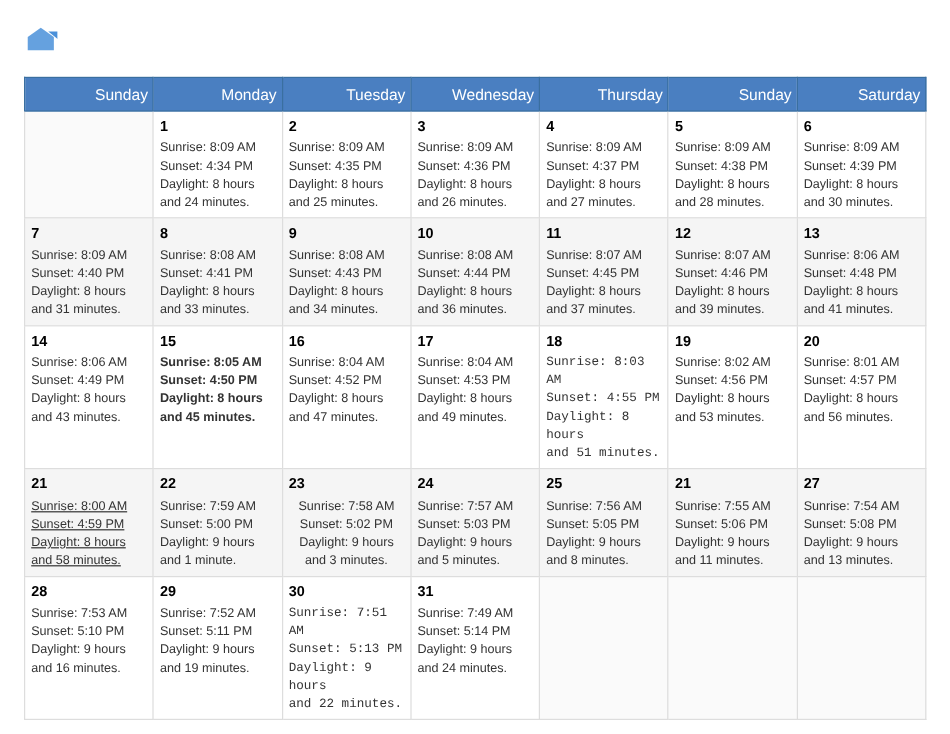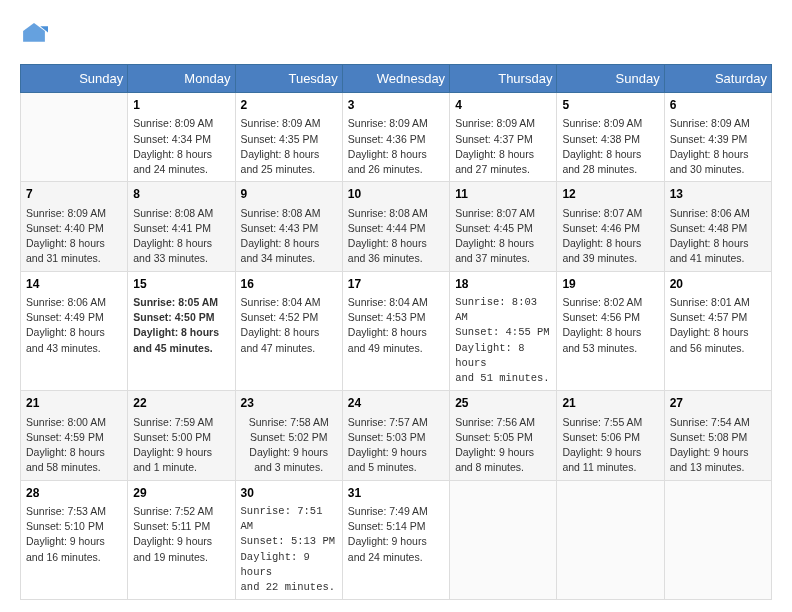--- a/index.html
+++ b/index.html
@@ -268,21 +268,21 @@
           <span class="day-number">20</span>
           <div class="day-info" style="white-space: pre-line;">Sunrise: 8:01 AM
 Sunset: 4:57 PM
 Daylight: 8 hours
 and 56 minutes.</div>
         </td>
       </tr>
       <tr>
         <td>
           <span class="day-number">21</span>
-          <div class="day-info" style="white-space: pre-line;">Sunrise: 8:00 AM
+          <div class="day-info" style="white-space: pre-line; text-decoration: underline;">Sunrise: 8:00 AM
 Sunset: 4:59 PM
 Daylight: 8 hours
 and 58 minutes.</div>
         </td>
         <td>
           <span class="day-number">22</span>
           <div class="day-info" style="white-space: pre-line;">Sunrise: 7:59 AM
 Sunset: 5:00 PM
 Daylight: 9 hours
 and 1 minute.</div>

